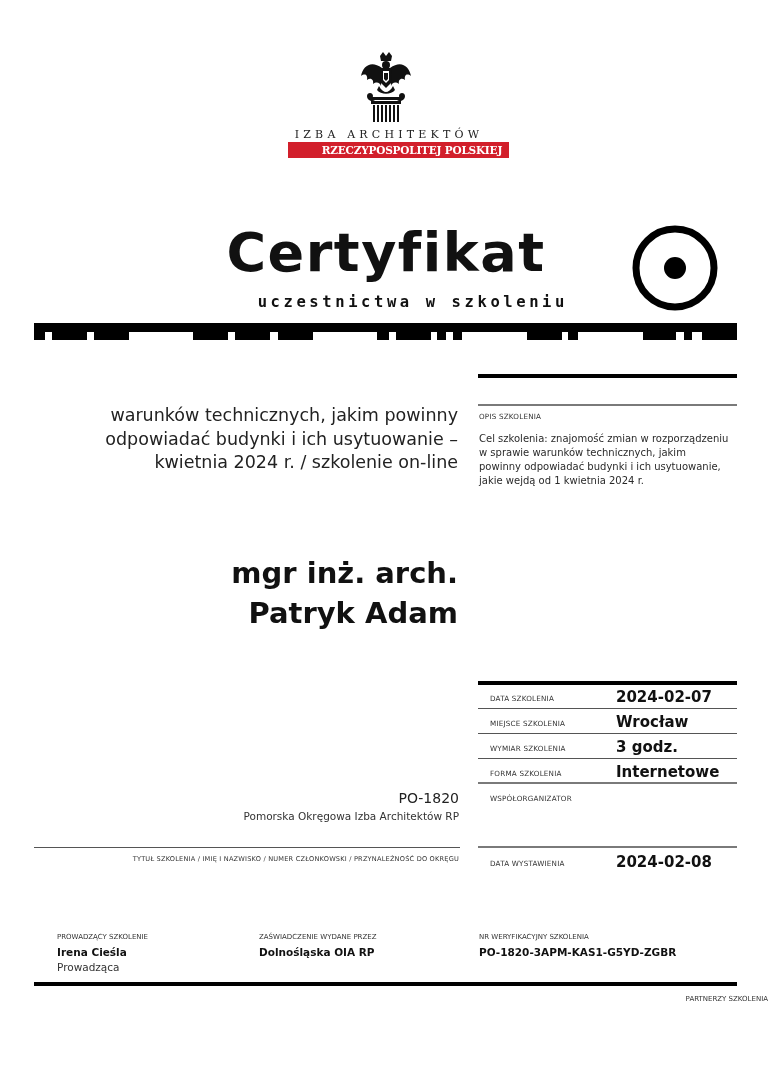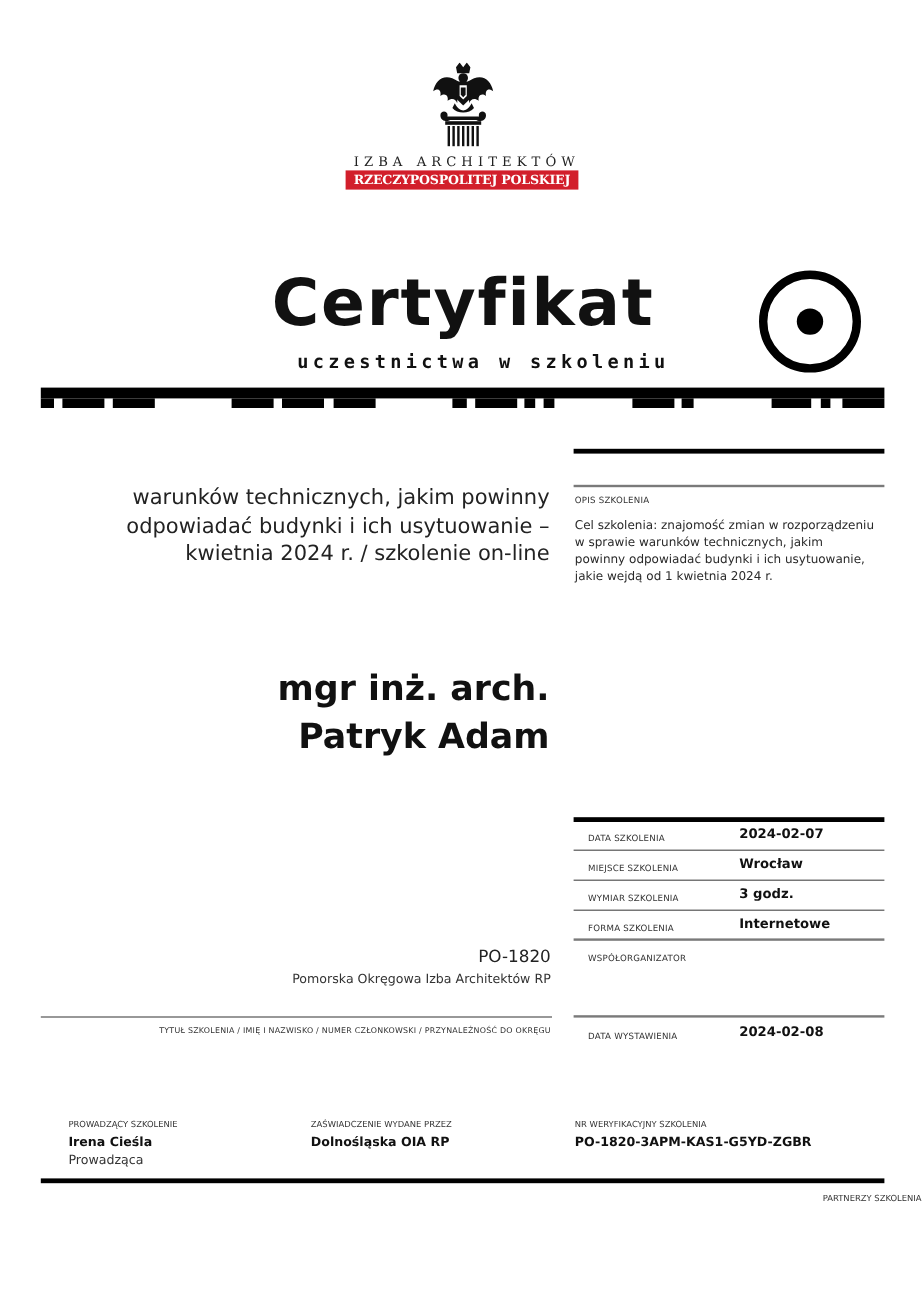--- a/index.html
+++ b/index.html
@@ -2,44 +2,44 @@
 <html><head>
   <meta charset="utf-8">
   <style>
     html, body { margin: 0; padding: 0; background: #ffffff; }
     body { width: 768px; height: 1088px; position: relative; overflow: hidden; font-family: "DejaVu Sans", sans-serif; color: #1a1a1a; }
     .abs { position: absolute; }
 
     
     .eagle { left: 359px; top: 52px; width: 54px; height: 70px; }
     .logo-top { left: 294px; top: 128px; width: 190px; text-align: center; font-family: "DejaVu Serif", serif; font-size: 11px; letter-spacing: 4.2px; color: #222; white-space: nowrap; }
-    .logo-band { left: 288px; top: 142px; width: 194px; height: 16px; background: #d21f2b; color: #fff; font-family: "DejaVu Serif", serif; font-weight: bold; font-size: 10.5px; line-height: 16px; text-align: center; letter-spacing: -0.2px; white-space: nowrap; }
+    .logo-band { left: 288px; top: 142px; width: 194px; height: 16px; background: #d21f2b; color: #fff; font-family: "DejaVu Serif", serif; font-weight: bold; font-size: 10.5px; line-height: 16px; text-align: center; letter-spacing: -0.2px; white-space: nowrap; padding-left: 27px; }
 
     
     .title { left: 212px; top: 222px; width: 348px; text-align: center; font-family: "DejaVu Sans", sans-serif; font-weight: bold; font-size: 54px; line-height: 62px; color: #111; letter-spacing: 1.5px; }
-    .subtitle { left: 210px; top: 293px; width: 348px; text-align: right; font-family: "DejaVu Sans Mono", monospace; font-weight: bold; font-size: 15.5px; letter-spacing: 3.6px; color: #111; white-space: nowrap; }
+    .subtitle { left: 220px; top: 293px; width: 348px; text-align: right; font-family: "DejaVu Sans Mono", monospace; font-weight: bold; font-size: 15.5px; letter-spacing: 3.6px; color: #111; white-space: nowrap; }
     .circle-mark { left: 630px; top: 223px; width: 90px; height: 90px; }
 
     
     .strip { left: 34px; top: 323px; width: 703px; height: 9px; background: #000; }
     .tooth { position: absolute; top: 332px; height: 8px; background: #000; }
 
     
     .rule-thick { height: 4px; background: #000; }
     .rule-thin { height: 2px; background: #7a7a7a; }
     .label-xs { font-size: 7.2px; color: #333; letter-spacing: 0.2px; text-transform: uppercase; white-space: nowrap; }
 
     .course-title { left: 30px; top: 404px; width: 428px; text-align: right; font-size: 17.5px; line-height: 23.5px; color: #222; }
     .desc { left: 479px; top: 432px; width: 250px; font-size: 10px; line-height: 14px; color: #2a2a2a; }
 
     .person { left: 200px; top: 553px; width: 258px; text-align: right; font-weight: bold; font-size: 29px; line-height: 40px; color: #111; }
 
     .info-row { position: absolute; left: 479px; width: 258px; height: 25px; margin-left: 11px; }
     .info-row .k { position: absolute; left: 0; top: 10px; }
-    .info-row .v { position: absolute; left: 126px; top: 4px; font-weight: bold; font-size: 11px; color: #111; white-space: nowrap; }
+    .info-row .v { position: absolute; left: 126px; top: 4px; font-weight: bold; font-size: 15px; color: #111; white-space: nowrap; }
 
     .member-no { left: 200px; top: 790px; width: 259px; text-align: right; font-size: 14px; color: #222; }
     .member-region { left: 150px; top: 810px; width: 309px; text-align: right; font-size: 10.5px; color: #333; white-space: nowrap; }
 
     .foot-label { font-size: 7px; color: #333; text-transform: uppercase; white-space: nowrap; }
     .foot-val { font-weight: bold; font-size: 10.5px; color: #111; white-space: nowrap; }
     .foot-sub { font-size: 10.5px; color: #333; white-space: nowrap; }
   </style>
 </head>
 <body>

